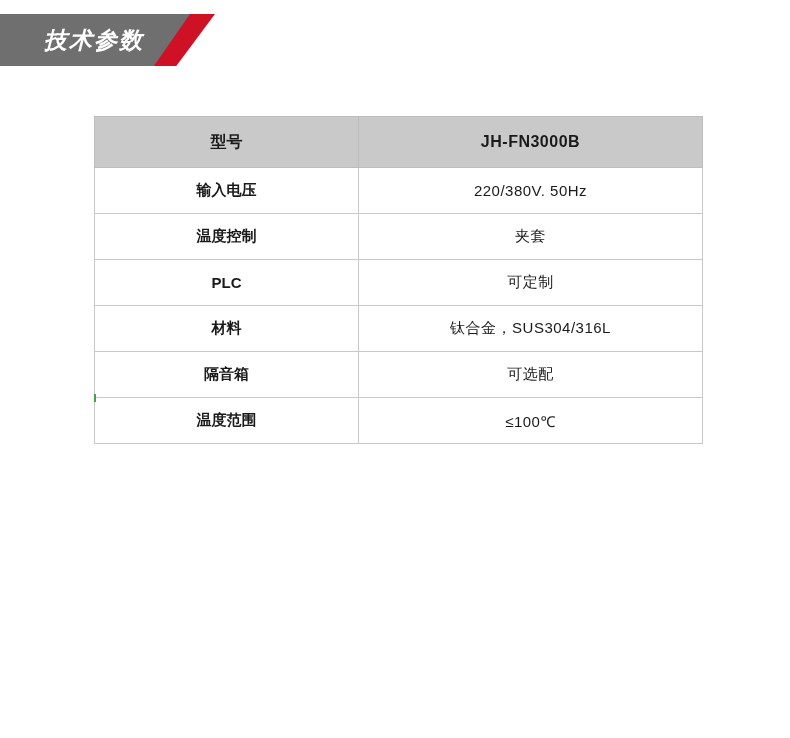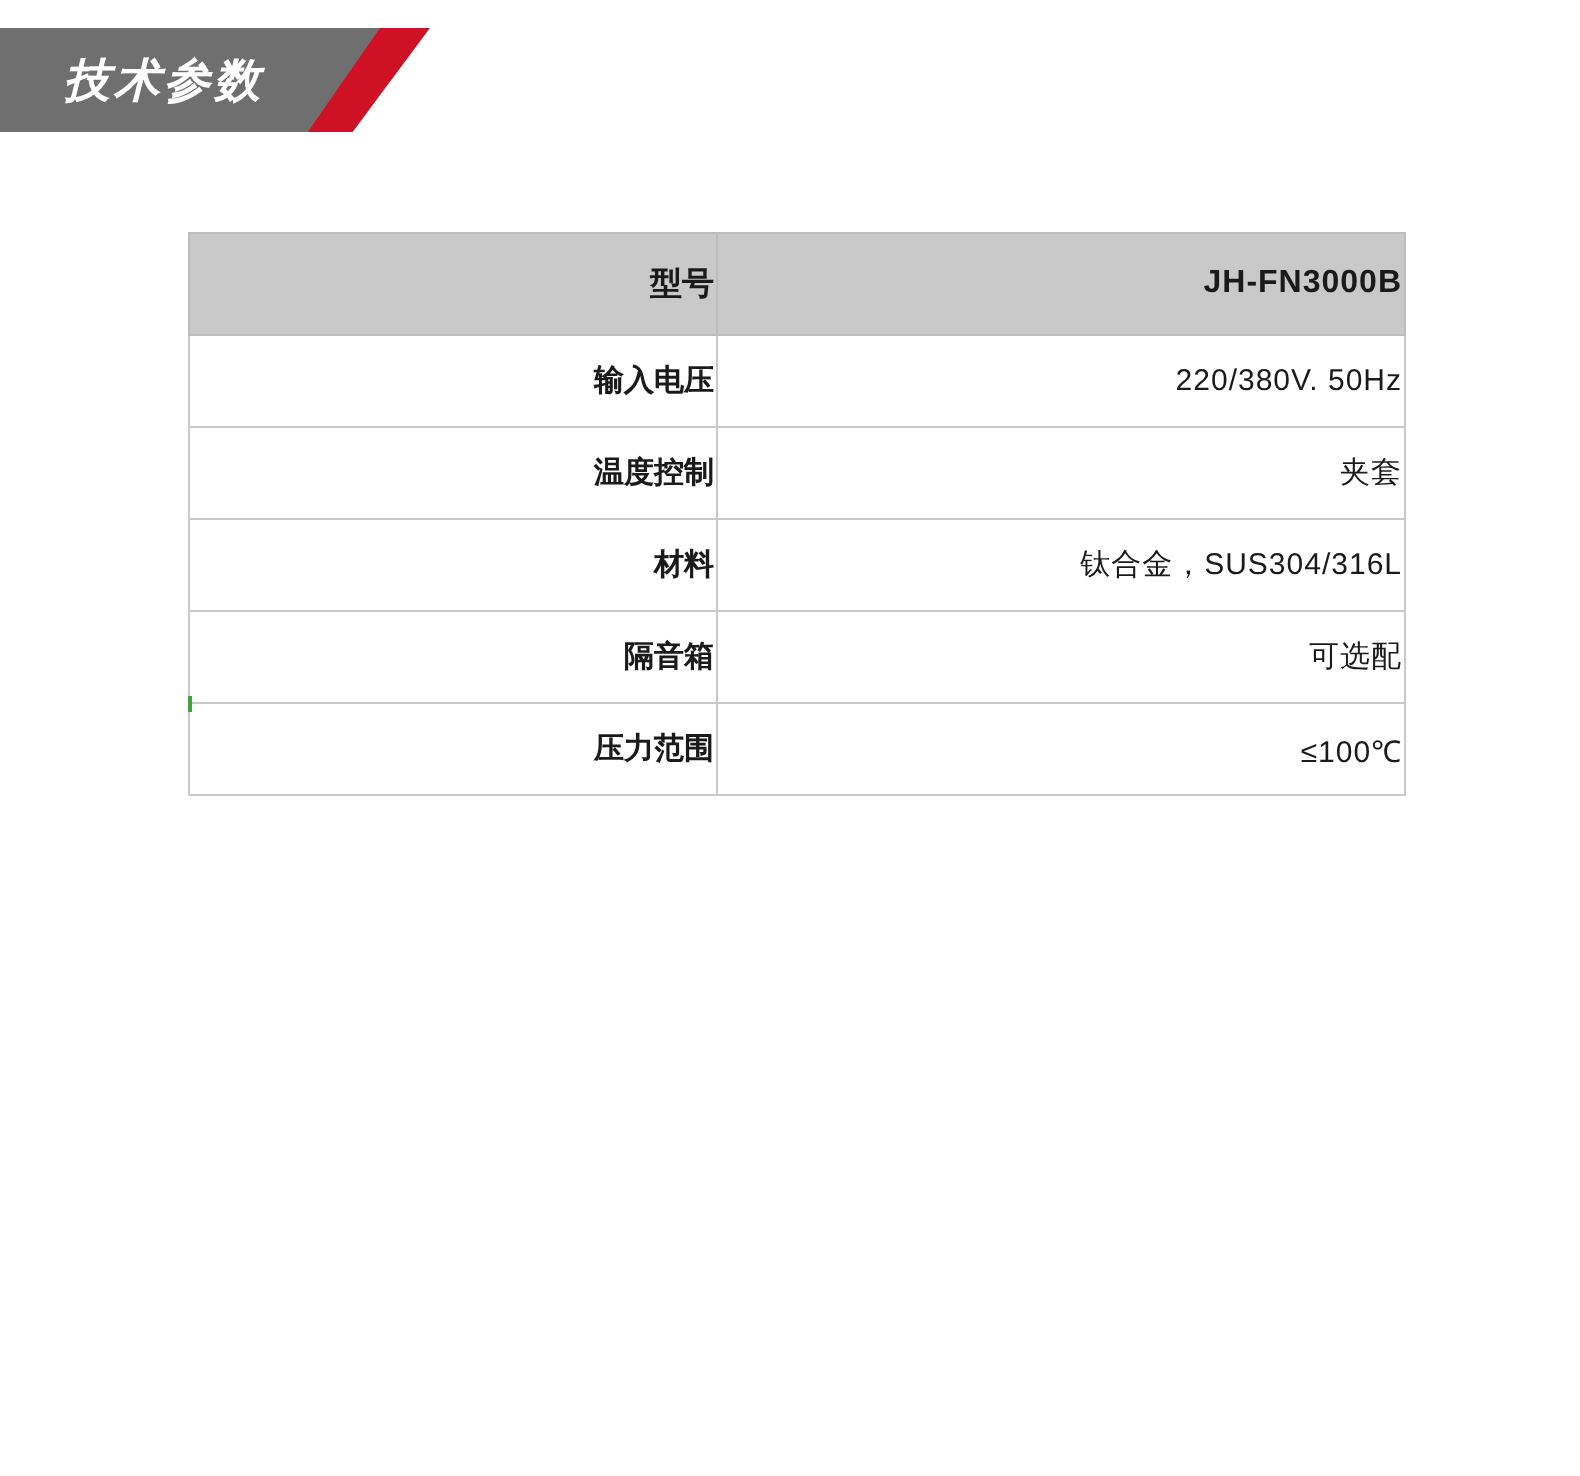--- a/index.html
+++ b/index.html
@@ -41,39 +41,39 @@
     clip-path: polygon(0 0, 100% 0, 81% 100%, 0% 100%);
     display: flex;
     align-items: center;
   }
   .banner-title {
     color: #ffffff;
     font-size: 23px;
     font-weight: bold;
     font-style: italic;
     letter-spacing: 2px;
-    padding-left: 32px;
+    padding-left: 44px;
     line-height: 52px;
   }
 
   
   .table-wrap {
     margin-top: 50px;
     margin-left: 94px;
     width: 602px;
   }
   table.spec {
     border-collapse: collapse;
     width: 602px;
     table-layout: fixed;
   }
   table.spec td {
     border: 1px solid #c9c9c9;
     height: 43px;
-    text-align: right;
+    text-align: center;
     vertical-align: middle;
     font-size: 15px;
     color: #1a1a1a;
     font-family: "Liberation Sans", sans-serif;
   }
   table.spec tr.head td {
     background: #c9c9c9;
     font-weight: bold;
     font-size: 16px;
     height: 48px;
@@ -124,26 +124,30 @@
       </tr>
       <tr>
         <td class="label">输入电压</td>
         <td class="value">220/380V. 50Hz</td>
       </tr>
       <tr>
         <td class="label">温度控制</td>
         <td class="value">夹套</td>
       </tr>
       <tr>
+        <td class="label">PLC</td>
+        <td class="value">可定制</td>
+      </tr>
+      <tr>
         <td class="label">材料</td>
         <td class="value">钛合金，SUS304/316L</td>
       </tr>
       <tr>
         <td class="label">隔音箱</td>
         <td class="value">可选配</td>
       </tr>
       <tr>
-        <td class="label tick">压力范围</td>
+        <td class="label tick">温度范围</td>
         <td class="value">≤100℃</td>
       </tr>
     </tbody>
   </table>
 </div>
 
 </body></html>

